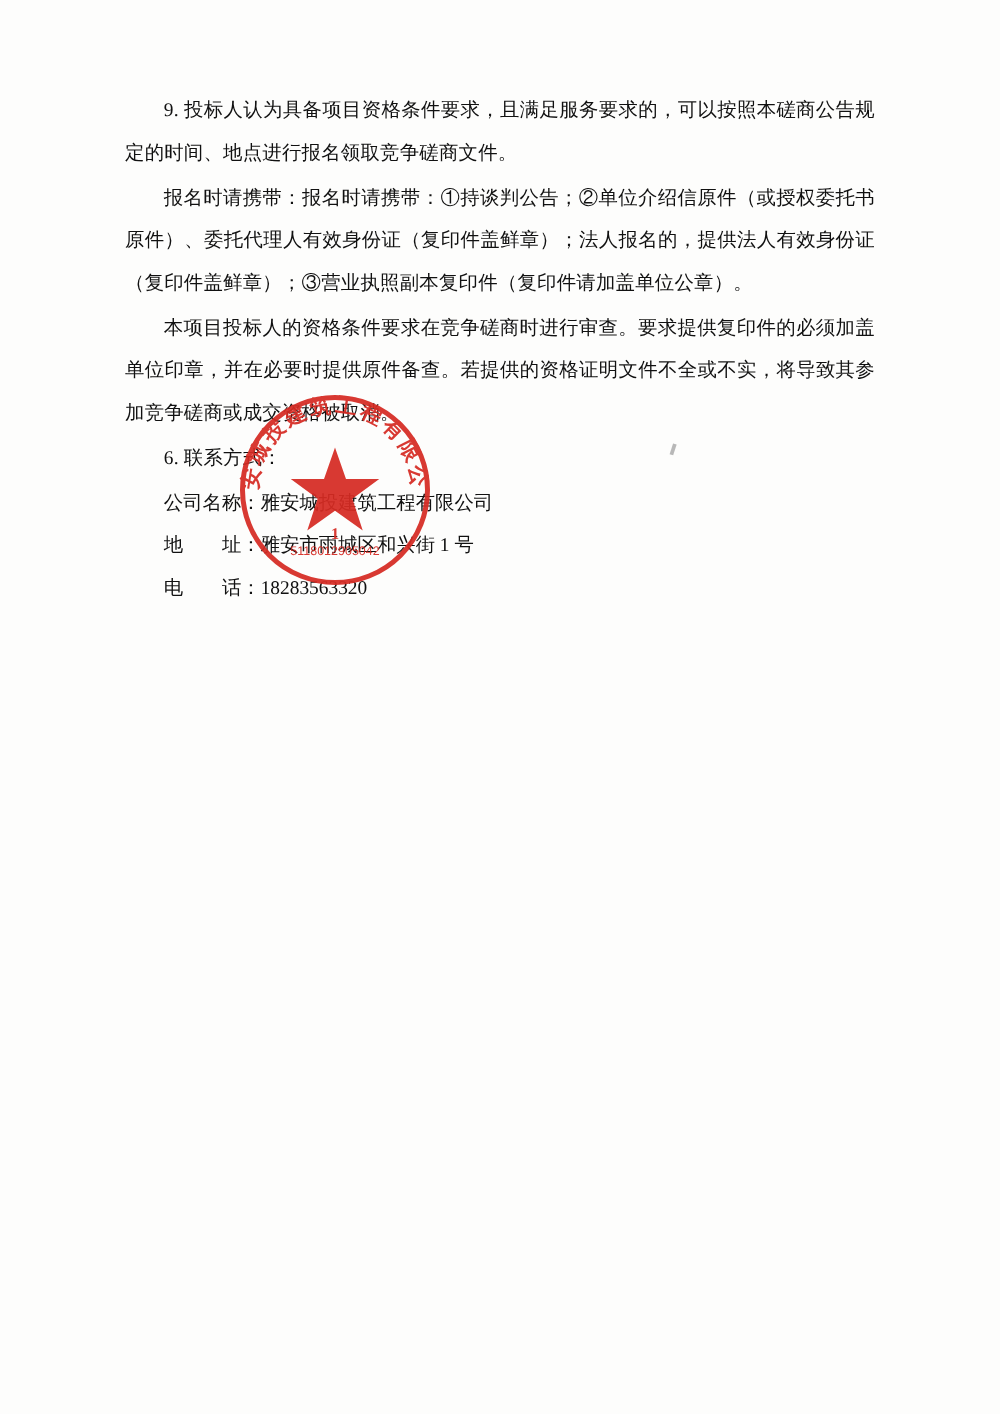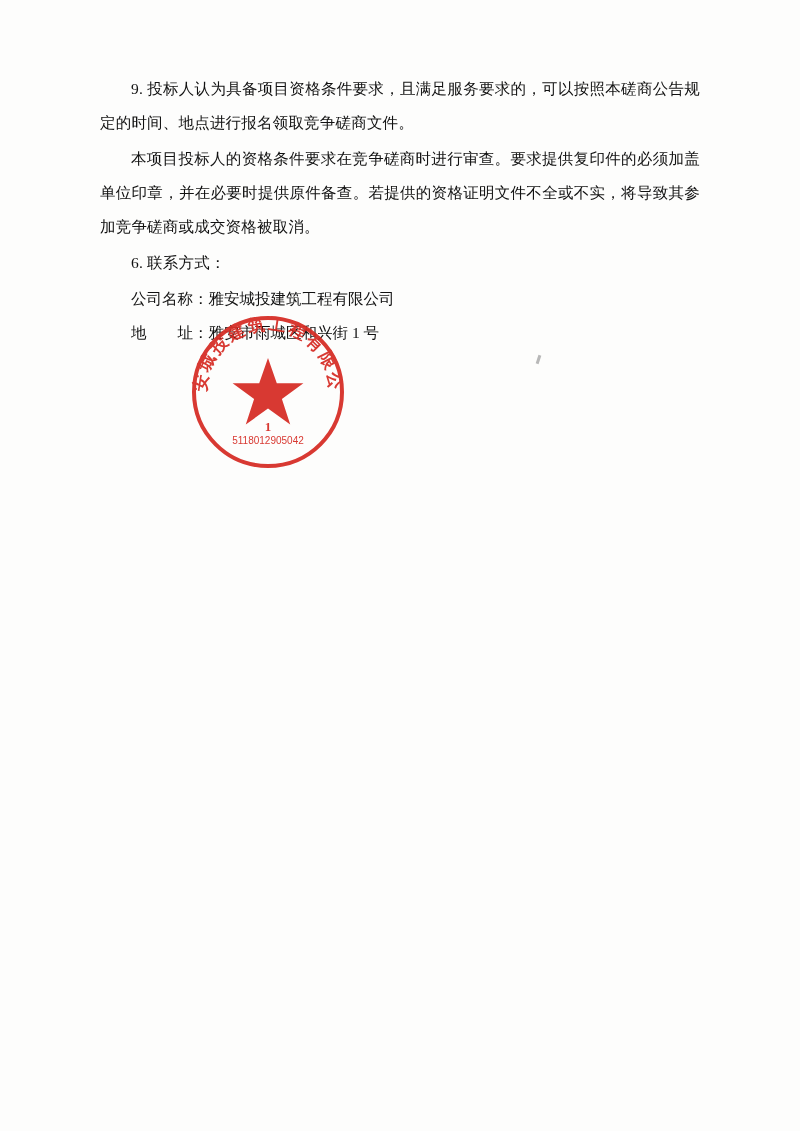--- a/index.html
+++ b/index.html
@@ -93,26 +93,28 @@
     opacity: 0.6;
   }
 </style>
 </head>
 <body>
 
 <div class="page">
 
   <div class="doc-body">
     <p class="para indent">9. 投标人认为具备项目资格条件要求，且满足服务要求的，可以按照本磋商公告规定的时间、地点进行报名领取竞争磋商文件。</p>
+    <p class="para indent">报名时请携带：报名时请携带：①持谈判公告；②单位介绍信原件（或授权委托书原件）、委托代理人有效身份证（复印件盖鲜章）；法人报名的，提供法人有效身份证（复印件盖鲜章）；③营业执照副本复印件（复印件请加盖单位公章）。</p>
     <p class="para indent">本项目投标人的资格条件要求在竞争磋商时进行审查。要求提供复印件的必须加盖单位印章，并在必要时提供原件备查。若提供的资格证明文件不全或不实，将导致其参加竞争磋商或成交资格被取消。</p>
     <p class="para indent">6. 联系方式：</p>
 
     <ul class="contact-list">
       <li class="contact-row"><span class="contact-label">公司名称：</span><span class="contact-value">雅安城投建筑工程有限公司</span></li>
       <li class="contact-row"><span class="contact-label">地　　址：</span><span class="contact-value">雅安市雨城区和兴街 1 号</span></li>
+      <li class="contact-row"><span class="contact-label">电　　话：</span><span class="contact-value">18283563320</span></li>
     </ul>
   </div>
 
   <div class="stray-mark"></div>
 
   <div class="seal">
     <svg width="160" height="160" viewBox="0 0 160 160" aria-hidden="true">
       <defs>
         <path id="sealArcTop" d="M 18,80 A 62,62 0 0 1 142,80"></path>
         <path id="sealArcBottom" d="M 32,80 A 48,48 0 0 0 128,80"></path>

